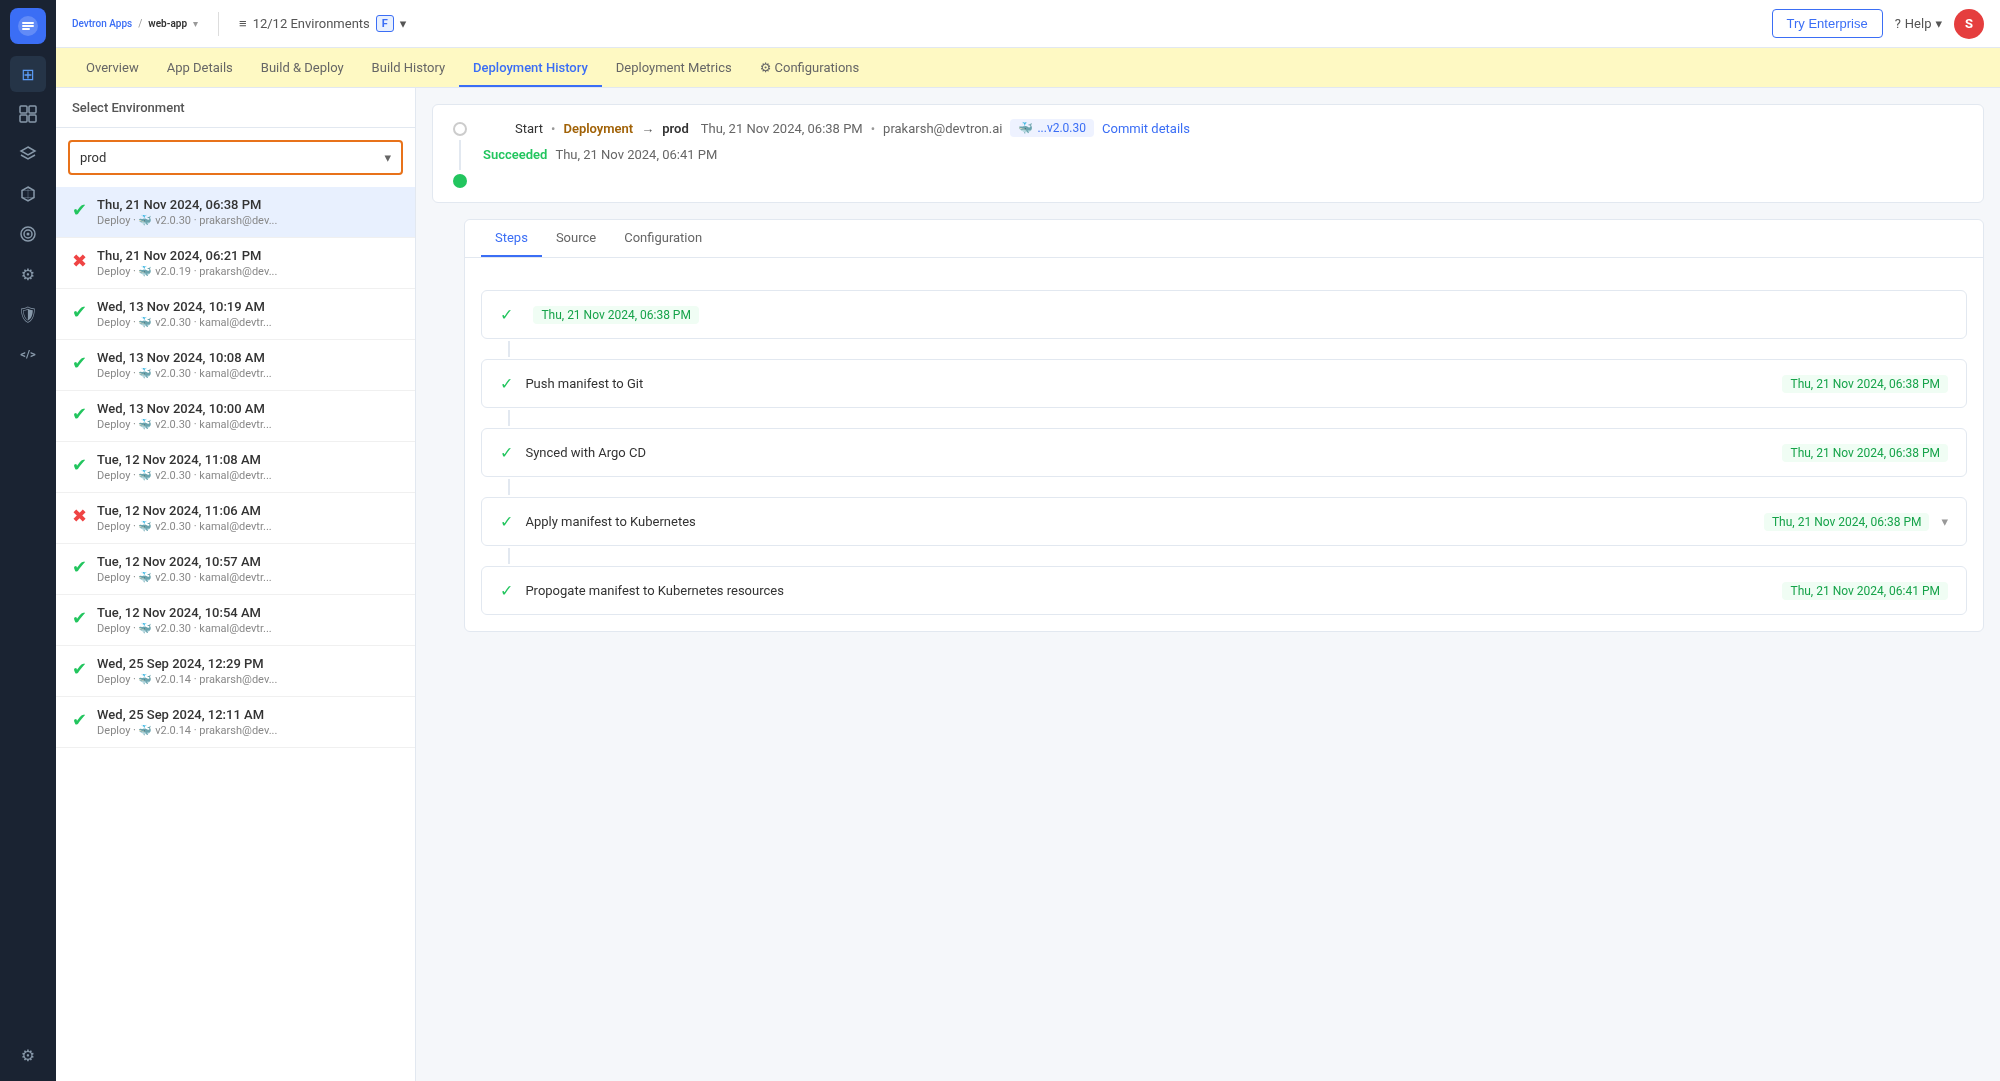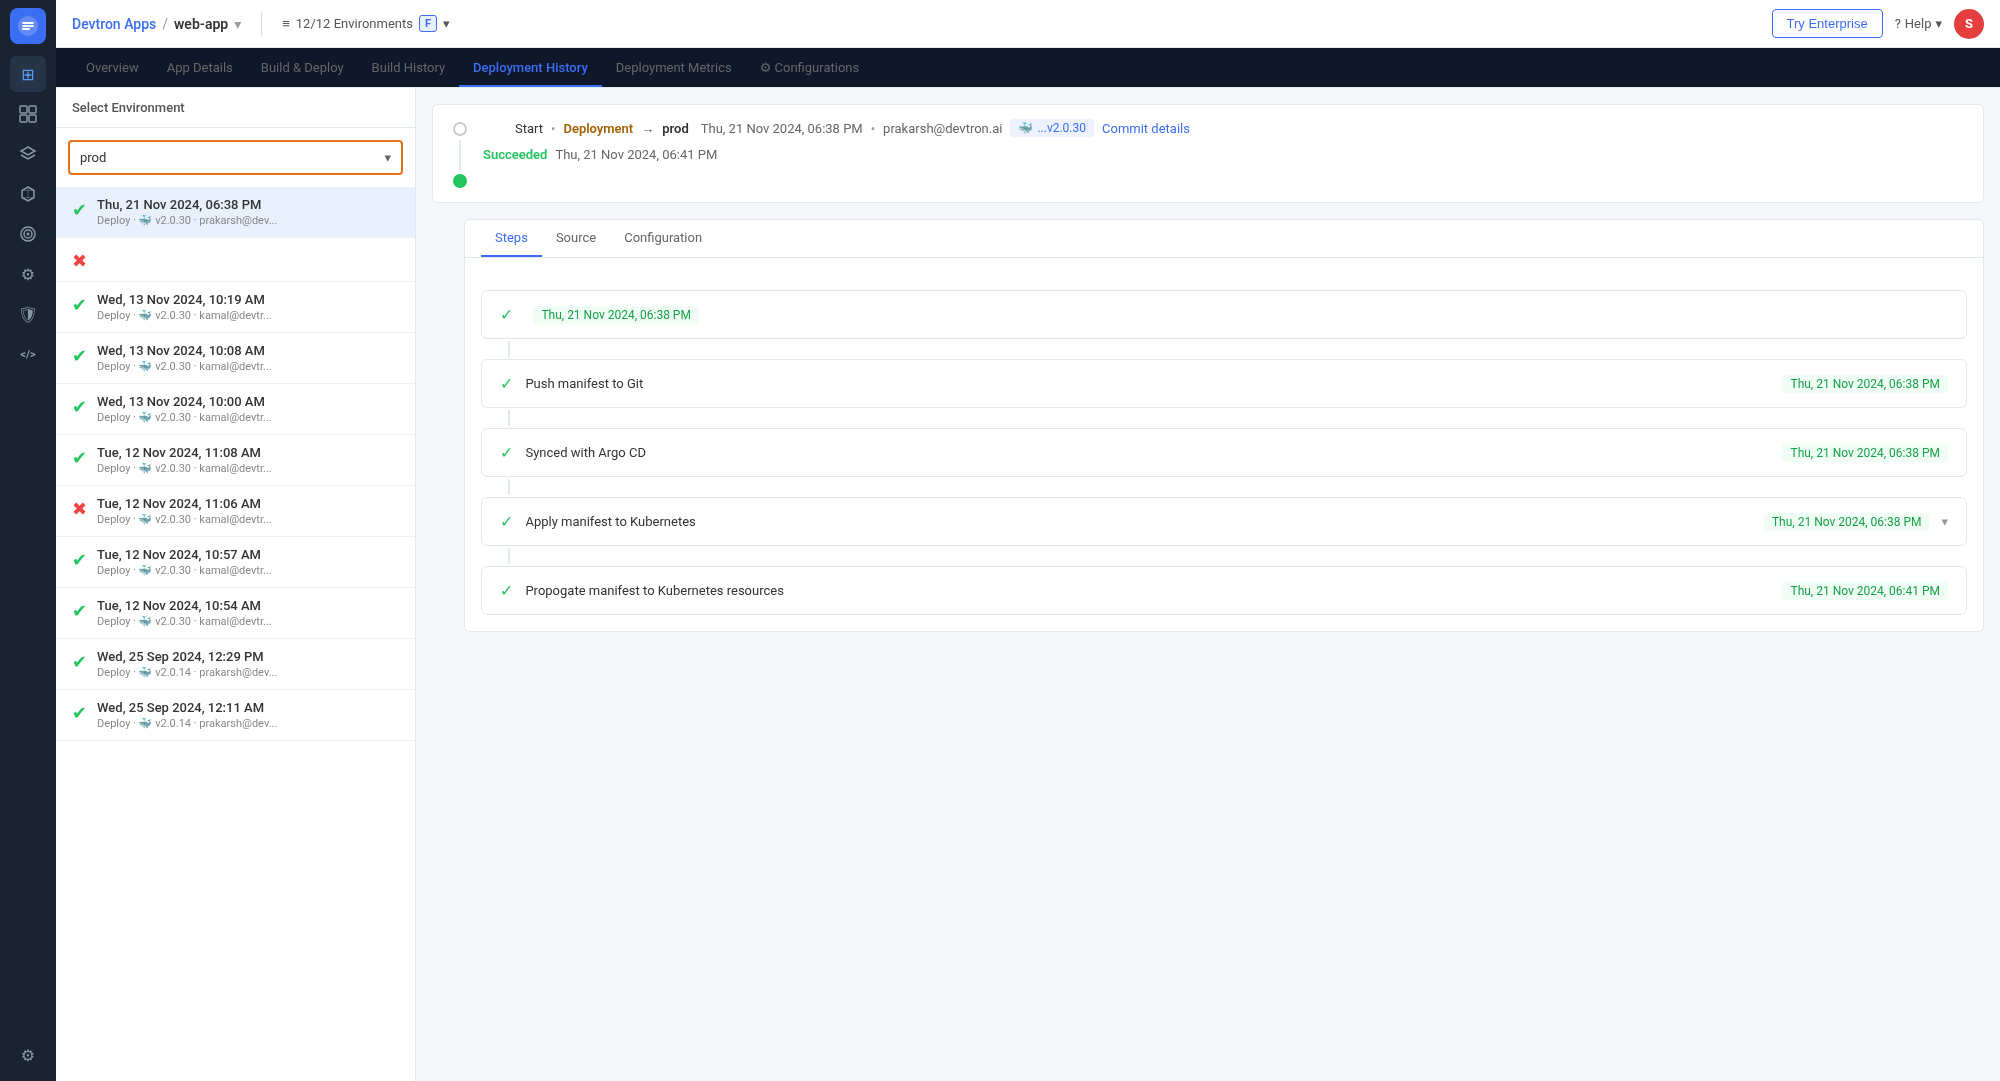--- a/index.html
+++ b/index.html
@@ -3,33 +3,33 @@
   <meta charset="utf-8">
   <style>
     * { box-sizing: border-box; margin: 0; padding: 0; }
     body { font-family: -apple-system, BlinkMacSystemFont, 'Segoe UI', Roboto, sans-serif; font-size: 13px; background: #f0f4f8; color: #333; }
 
     
     .app-shell { display: flex; height: 100vh; overflow: hidden; }
     .left-rail { width: 56px; background: #1a2332; display: flex; flex-direction: column; align-items: center; padding: 8px 0; gap: 4px; flex-shrink: 0; }
     .main-area { display: flex; flex-direction: column; flex: 1; overflow: hidden; }
     .top-bar { background: #fff; border-bottom: 1px solid #e2e8f0; padding: 0 16px; height: 48px; display: flex; align-items: center; gap: 12px; }
-    .nav-tabs { background: #0f172a; border-bottom: 1px solid #e2e8f0; padding: 0 16px; display: flex; align-items: flex-end; height: 40px; }
+    .nav-tabs { background: #fef9c3; border-bottom: 1px solid #e2e8f0; padding: 0 16px; display: flex; align-items: flex-end; height: 40px; }
     .content-area { display: flex; flex: 1; overflow: hidden; }
     .sidebar { width: 360px; background: #fff; border-right: 1px solid #e2e8f0; display: flex; flex-direction: column; overflow: hidden; flex-shrink: 0; }
     .main-panel { flex: 1; overflow-y: auto; padding: 16px; background: #f5f7fa; }
 
     
     .rail-logo { width: 36px; height: 36px; background: #3b6ef5; border-radius: 8px; display: flex; align-items: center; justify-content: center; margin-bottom: 8px; }
     .rail-icon { width: 36px; height: 36px; display: flex; align-items: center; justify-content: center; border-radius: 6px; cursor: pointer; color: #8899aa; font-size: 16px; }
     .rail-icon.active { background: #253447; color: #5b9cf6; }
     .rail-bottom { margin-top: auto; }
 
     
-    .breadcrumb { display: flex; gap: 6px; font-size: 14px; }
+    .breadcrumb { display: flex; gap: 6px; font-size: 10px; }
     .breadcrumb-app { color: #3b6ef5; font-weight: 500; cursor: pointer; }
     .breadcrumb-sep { color: #999; }
     .breadcrumb-page { color: #333; font-weight: 600; }
     .breadcrumb-arrow { color: #999; cursor: pointer; }
     .top-divider { width: 1px; height: 24px; background: #ddd; margin: 0 8px; }
     .env-selector { display: flex; align-items: center; gap: 6px; cursor: pointer; color: #555; font-size: 13px; }
     .env-badge { background: #e8f0fe; color: #3b6ef5; border: 1px solid #3b6ef5; border-radius: 3px; font-size: 11px; font-weight: 700; padding: 1px 5px; }
     .top-right { margin-left: auto; display: flex; align-items: center; gap: 12px; }
     .try-enterprise-btn { border: 1px solid #3b6ef5; color: #3b6ef5; background: #fff; padding: 6px 14px; border-radius: 4px; cursor: pointer; font-size: 13px; font-weight: 500; }
     .help-btn { display: flex; align-items: center; gap: 4px; color: #555; cursor: pointer; font-size: 13px; }
@@ -187,20 +187,24 @@
         <div class="deploy-list" id="deploy-list">
             <div class="deploy-item selected">
               <div class="deploy-status-icon"><span style="color:#22c55e; font-size:18px;">✔</span></div>
               <div class="deploy-info">
                 <div class="deploy-time">Thu, 21 Nov 2024, 06:38 PM</div>
                 <div class="deploy-meta">Deploy · 🐳 v2.0.30 · prakarsh@dev...</div>
               </div>
             </div>
             <div class="deploy-item">
               <div class="deploy-status-icon"><span style="color:#ef4444; font-size:18px;">✖</span></div>
+              <div class="deploy-info">
+                <div class="deploy-time">Thu, 21 Nov 2024, 06:21 PM</div>
+                <div class="deploy-meta">Deploy · 🐳 v2.0.19 · prakarsh@dev...</div>
+              </div>
             </div>
             <div class="deploy-item">
               <div class="deploy-status-icon"><span style="color:#22c55e; font-size:18px;">✔</span></div>
               <div class="deploy-info">
                 <div class="deploy-time">Wed, 13 Nov 2024, 10:19 AM</div>
                 <div class="deploy-meta">Deploy · 🐳 v2.0.30 · kamal@devtr...</div>
               </div>
             </div>
             <div class="deploy-item">
               <div class="deploy-status-icon"><span style="color:#22c55e; font-size:18px;">✔</span></div>

